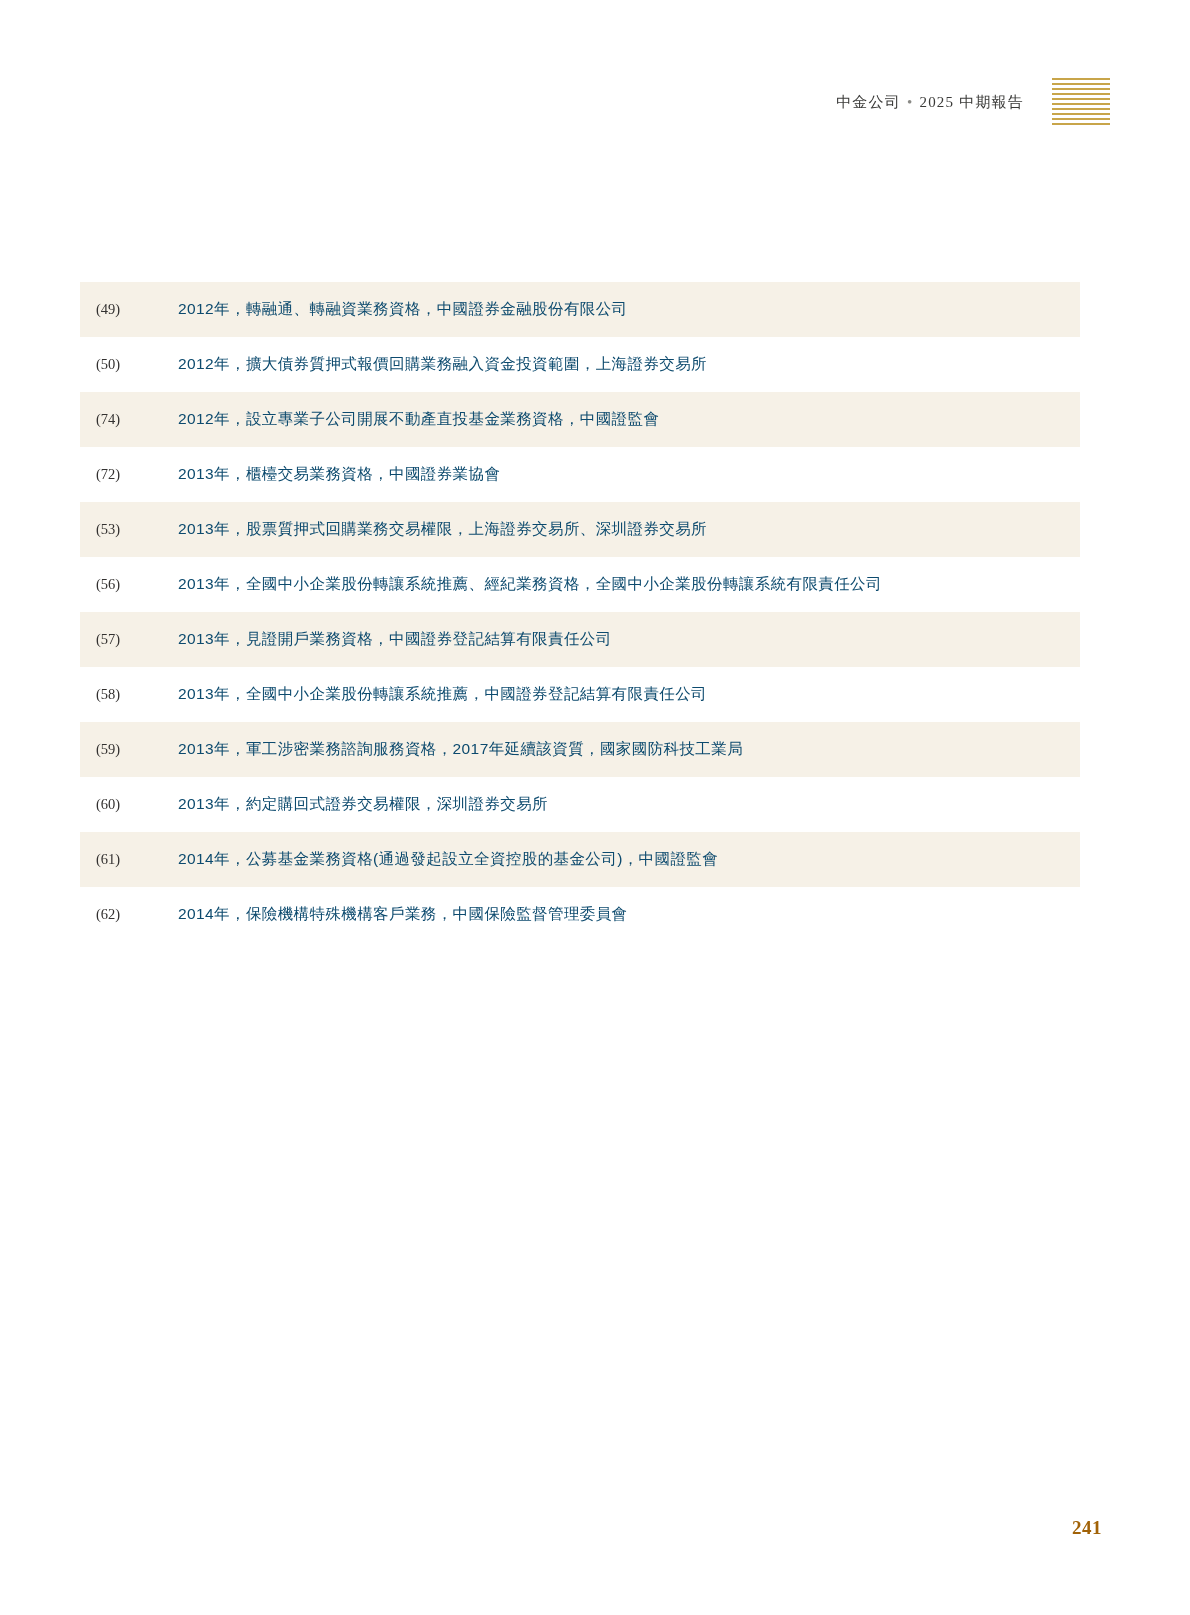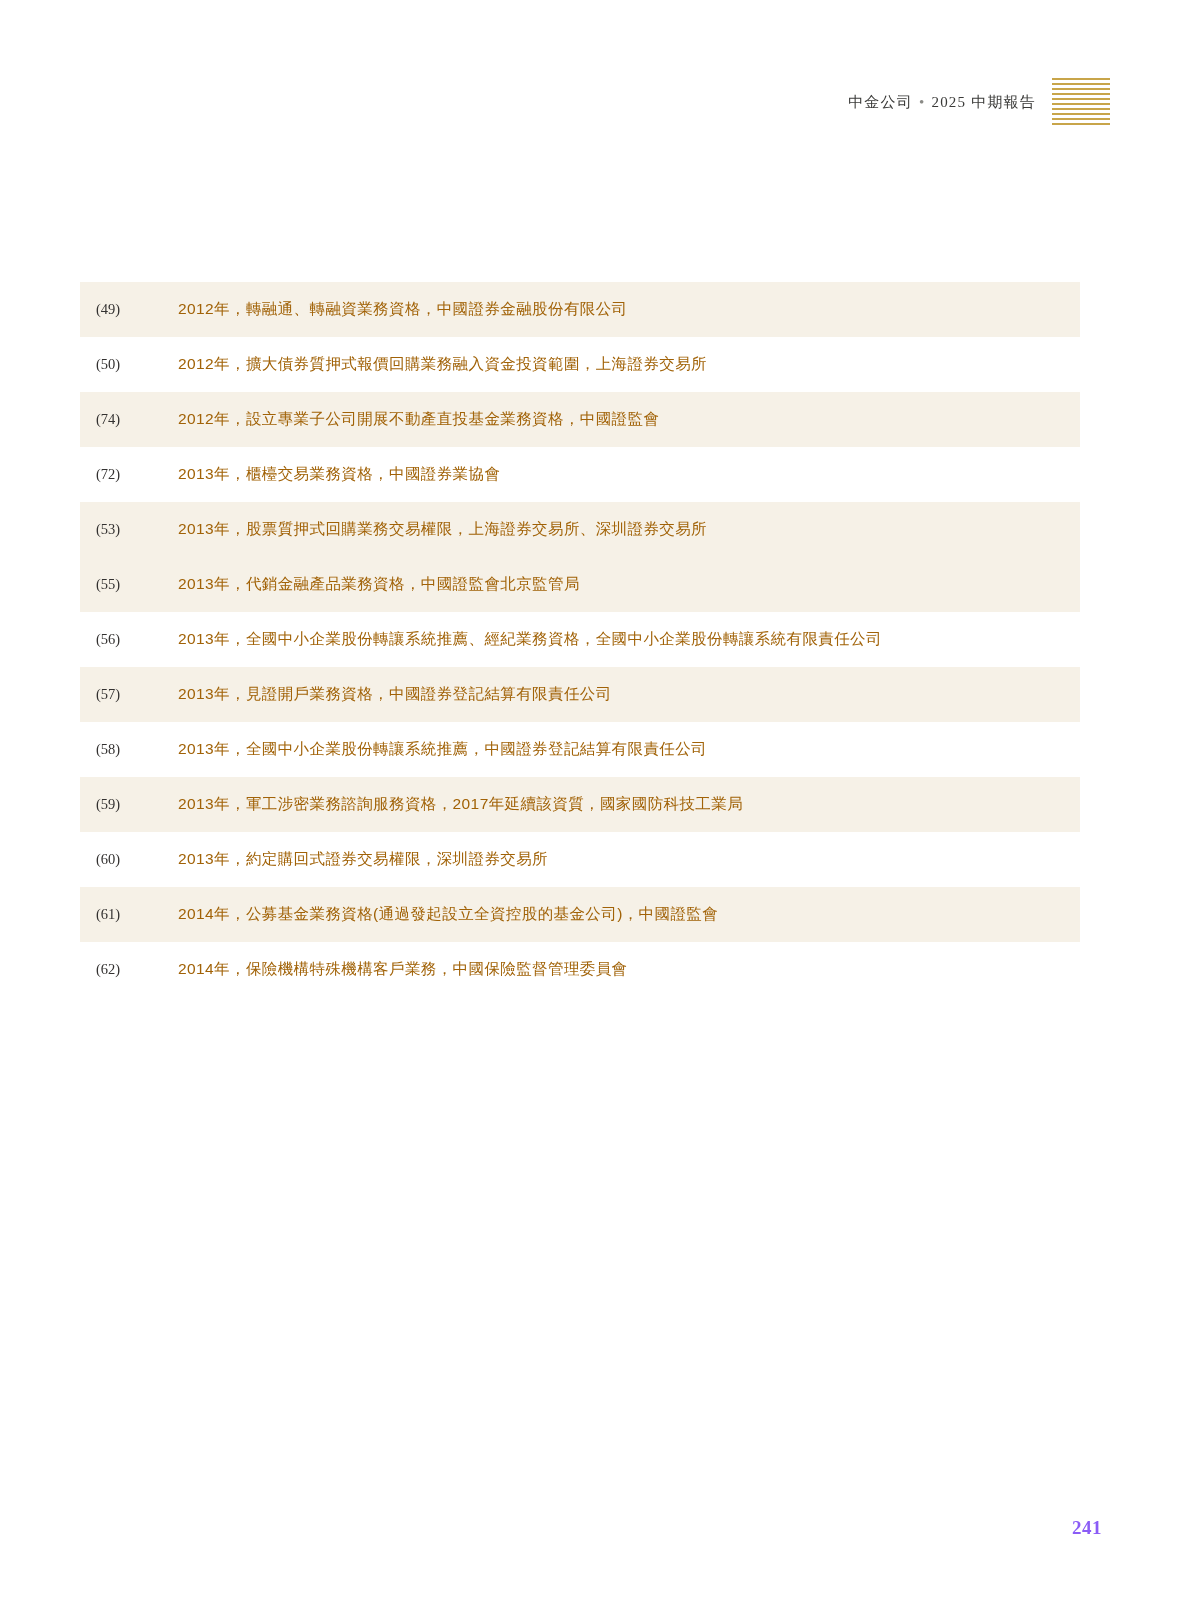--- a/index.html
+++ b/index.html
@@ -15,21 +15,21 @@
     color: #231f20;
   }
 
   
   .page-header {
     position: absolute;
     top: 78px;
     right: 80px;
     display: flex;
     align-items: center;
-    gap: 16px;
+    gap: 28px;
   }
   .header-text {
     font-family: "Liberation Serif", "DejaVu Serif", serif;
     font-size: 15px;
     letter-spacing: 1.2px;
     color: #3a3a38;
     white-space: nowrap;
   }
   .header-text .sep {
     padding: 0 6px;
@@ -69,34 +69,34 @@
     font-family: "Liberation Serif", "DejaVu Serif", serif;
     font-size: 14.5px;
     color: #333130;
     white-space: nowrap;
   }
   .col-text {
     padding-right: 24px !important;
     font-family: "Liberation Sans", "DejaVu Sans", sans-serif;
     font-size: 15.5px;
     line-height: 1.6;
-    color: #a16207;
+    color: #0c4a6e;
     letter-spacing: 0.4px;
     margin-top: 20px;
   }
 
   
   .page-number {
     position: absolute;
     right: 88px;
     bottom: 76px;
     font-family: "Liberation Serif", "DejaVu Serif", serif;
     font-size: 19px;
     font-weight: bold;
-    color: #8b5cf6;
+    color: #a16207;
     letter-spacing: 0.5px;
     margin-left: 36px;
   }
 </style>
 </head>
 <body>
 
 <div class="page-header">
   <div class="header-text">
     <span>中金公司</span><span class="sep">•</span><span>2025 中期報告</span>
@@ -119,24 +119,20 @@
       <td class="col-text">2012年，設立專業子公司開展不動產直投基金業務資格，中國證監會</td>
     </tr>
     <tr>
       <td class="col-index">(72)</td>
       <td class="col-text">2013年，櫃檯交易業務資格，中國證券業協會</td>
     </tr>
     <tr class="shaded">
       <td class="col-index">(53)</td>
       <td class="col-text">2013年，股票質押式回購業務交易權限，上海證券交易所、深圳證券交易所</td>
     </tr>
-    <tr class="shaded">
-      <td class="col-index">(55)</td>
-      <td class="col-text">2013年，代銷金融產品業務資格，中國證監會北京監管局</td>
-    </tr>
     <tr>
       <td class="col-index">(56)</td>
       <td class="col-text">2013年，全國中小企業股份轉讓系統推薦、經紀業務資格，全國中小企業股份轉讓系統有限責任公司</td>
     </tr>
     <tr class="shaded">
       <td class="col-index">(57)</td>
       <td class="col-text">2013年，見證開戶業務資格，中國證券登記結算有限責任公司</td>
     </tr>
     <tr>
       <td class="col-index">(58)</td>

